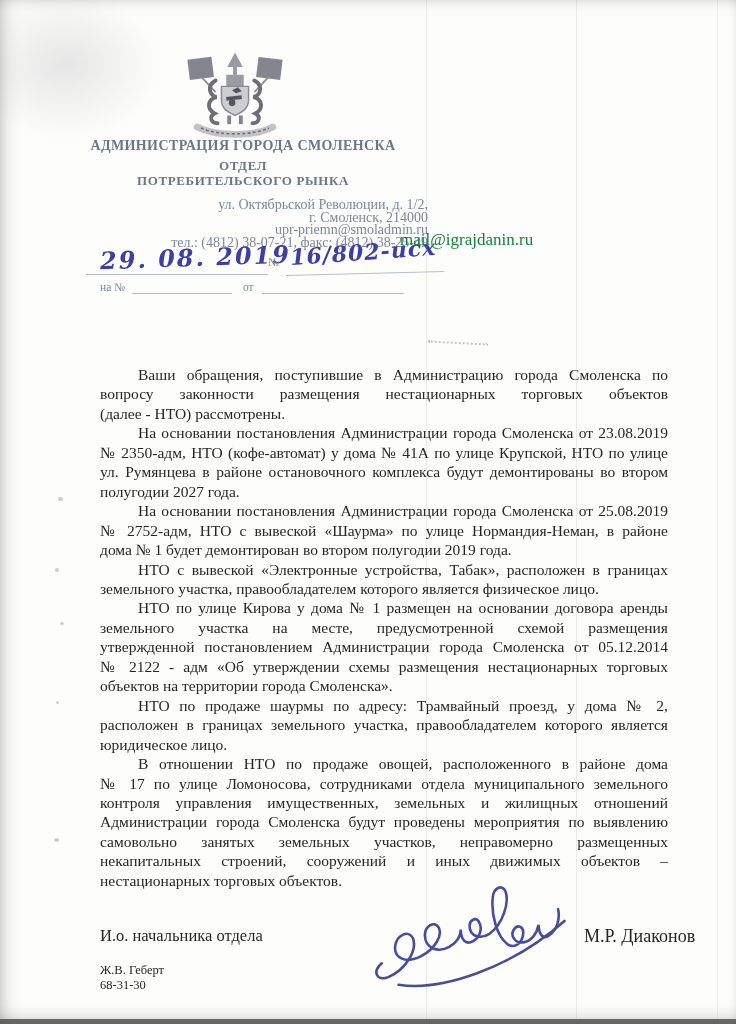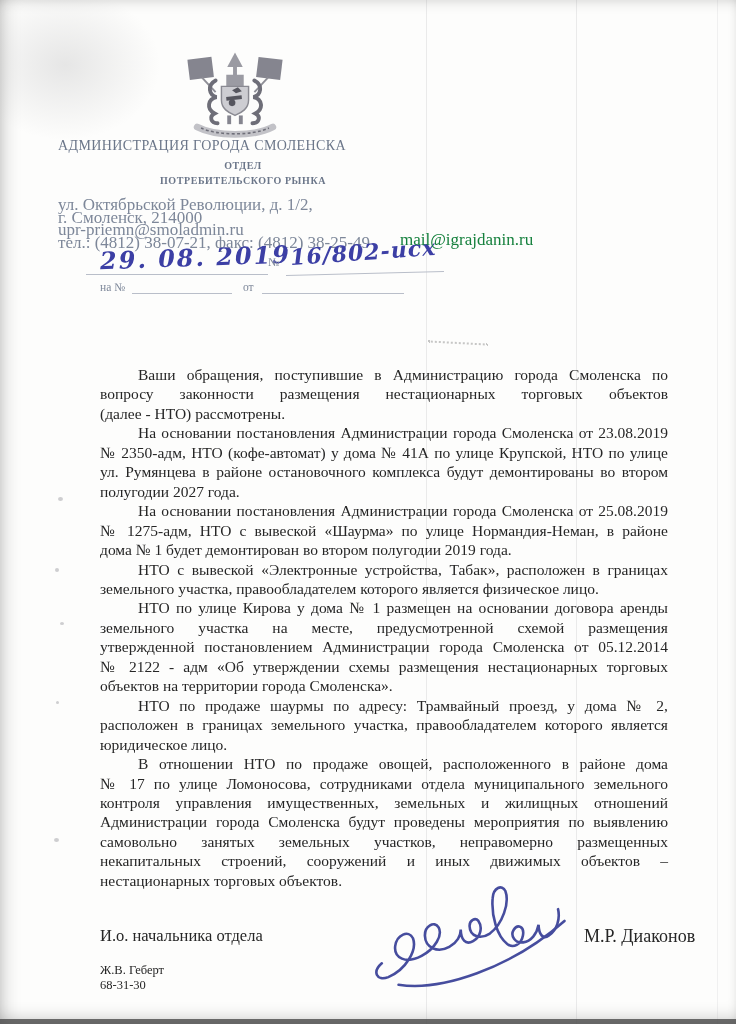--- a/index.html
+++ b/index.html
@@ -22,26 +22,26 @@
   .fold.f2{left:576px;}
   .fold.f3{left:717px;background:rgba(150,150,155,.12);}
   .bottom-strip{position:absolute;left:0;right:0;bottom:0;height:5px;background:#4a4a4a;opacity:.8;}
   .corner-smudge{position:absolute;left:-30px;top:-10px;width:190px;height:150px;
     background:radial-gradient(closest-side,rgba(170,170,172,.28),rgba(170,170,172,0));}
   .speck{position:absolute;border-radius:50%;background:rgba(110,110,115,.32);}
   .scribble{position:absolute;left:428px;top:334px;width:60px;height:8px;
     border-bottom:2px dotted rgba(130,130,130,.45);transform:rotate(3deg);}
   
   .emblem{position:absolute;left:172px;top:50px;width:126px;height:96px;}
-  .org-name{position:absolute;left:58px;top:138px;width:370px;
-    font-size:14px;font-weight:normal;letter-spacing:.4px;color:var(--accent-color,#6b7689);}
+  .org-name{position:absolute;left:58px;top:138px;width:370px;text-align:center;
+    font-size:14px;font-weight:bold;letter-spacing:.4px;color:var(--accent-color,#6b7689);}
   .dept{position:absolute;left:58px;top:158px;width:370px;text-align:center;
-    font-size:10px;font-weight:bold;letter-spacing:.6px;color:var(--accent-color,#6b7689);line-height:15px;}
-  .addr{position:absolute;left:58px;top:199px;width:370px;text-align:left;
-    font-size:17px;color:var(--accent-light,#7d8799);line-height:12.5px;}
+    font-size:13px;font-weight:bold;letter-spacing:.6px;color:var(--accent-color,#6b7689);line-height:15px;}
+  .addr{position:absolute;left:58px;top:199px;width:370px;text-align:right;
+    font-size:14px;color:var(--accent-light,#7d8799);line-height:12.5px;}
   
   .hand{font-family:"DejaVu Serif",serif;font-style:italic;font-weight:700;
     color:var(--ink-color,#3c3fa5);}
   .ref-date{position:absolute;left:100px;top:243px;font-size:24px;letter-spacing:2px;
     transform:rotate(-2deg);}
   .ref-number{position:absolute;left:290px;top:239px;font-size:22px;letter-spacing:1px;
     transform:rotate(-4deg);}
   .num-sign{position:absolute;left:268px;top:255px;font-size:12px;color:var(--accent-light,#7d8799);}
   .rule{position:absolute;height:1px;background:#b9bec9;}
   .rule.r-date{left:86px;top:274px;width:182px;}
@@ -142,21 +142,21 @@
 
   <main class="body-text">
       <div class="line first">Ваши обращения, поступившие в Администрацию города Смоленска по</div>
       <div class="line">вопросу законности размещения нестационарных торговых объектов</div>
       <div class="line last">(далее - НТО) рассмотрены.</div>
       <div class="line first">На основании постановления Администрации города Смоленска от 23.08.2019</div>
       <div class="line">№ 2350-адм, НТО (кофе-автомат) у дома № 41А по улице Крупской, НТО по улице</div>
       <div class="line">ул. Румянцева в районе остановочного комплекса будут демонтированы во втором</div>
       <div class="line last">полугодии 2027 года.</div>
       <div class="line first">На основании постановления Администрации города Смоленска от 25.08.2019</div>
-      <div class="line">№ 1275-адм, НТО с вывеской «Шаурма» по улице Нормандия-Неман, в районе</div>
+      <div class="line">№ 2752-адм, НТО с вывеской «Шаурма» по улице Нормандия-Неман, в районе</div>
       <div class="line last">дома № 1 будет демонтирован во втором полугодии 2019 года.</div>
       <div class="line first">НТО с вывеской «Электронные устройства, Табак», расположен в границах</div>
       <div class="line last">земельного участка, правообладателем которого является физическое лицо.</div>
       <div class="line first">НТО по улице Кирова у дома № 1 размещен на основании договора аренды</div>
       <div class="line">земельного участка на месте, предусмотренной схемой размещения</div>
       <div class="line">утвержденной постановлением Администрации города Смоленска от 05.12.2014</div>
       <div class="line">№ 2122 - адм «Об утверждении схемы размещения нестационарных торговых</div>
       <div class="line last">объектов на территории города Смоленска».</div>
       <div class="line first">НТО по продаже шаурмы по адресу: Трамвайный проезд, у дома № 2,</div>
       <div class="line">расположен в границах земельного участка, правообладателем которого является</div>

